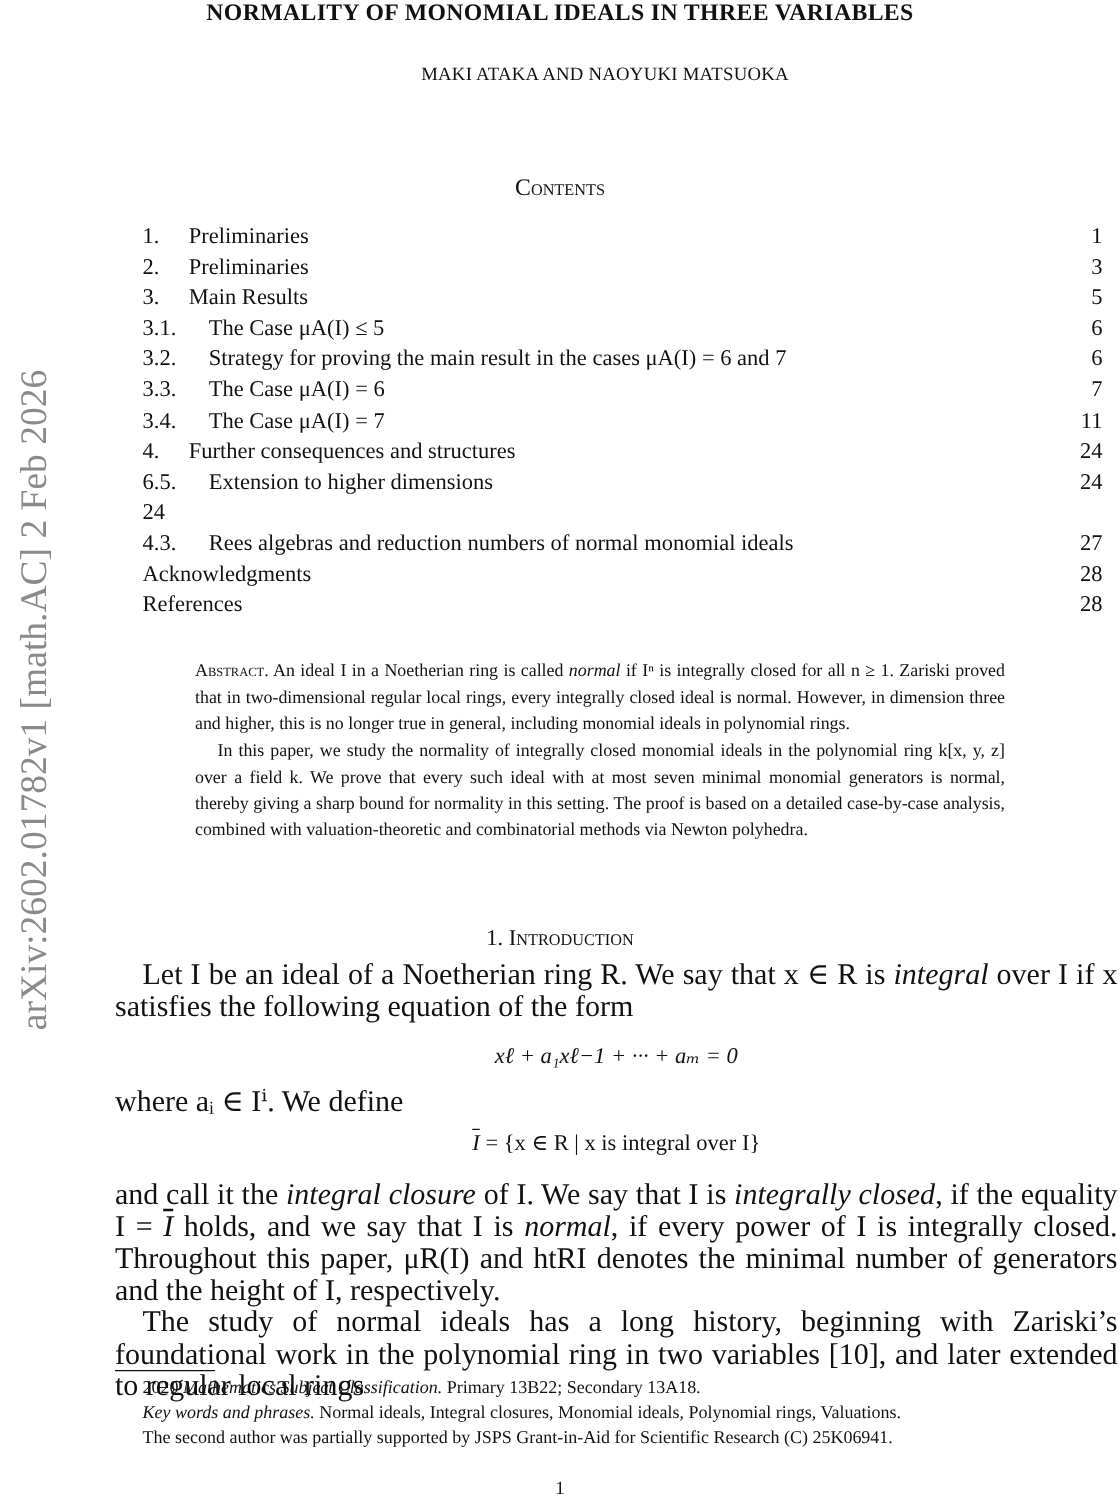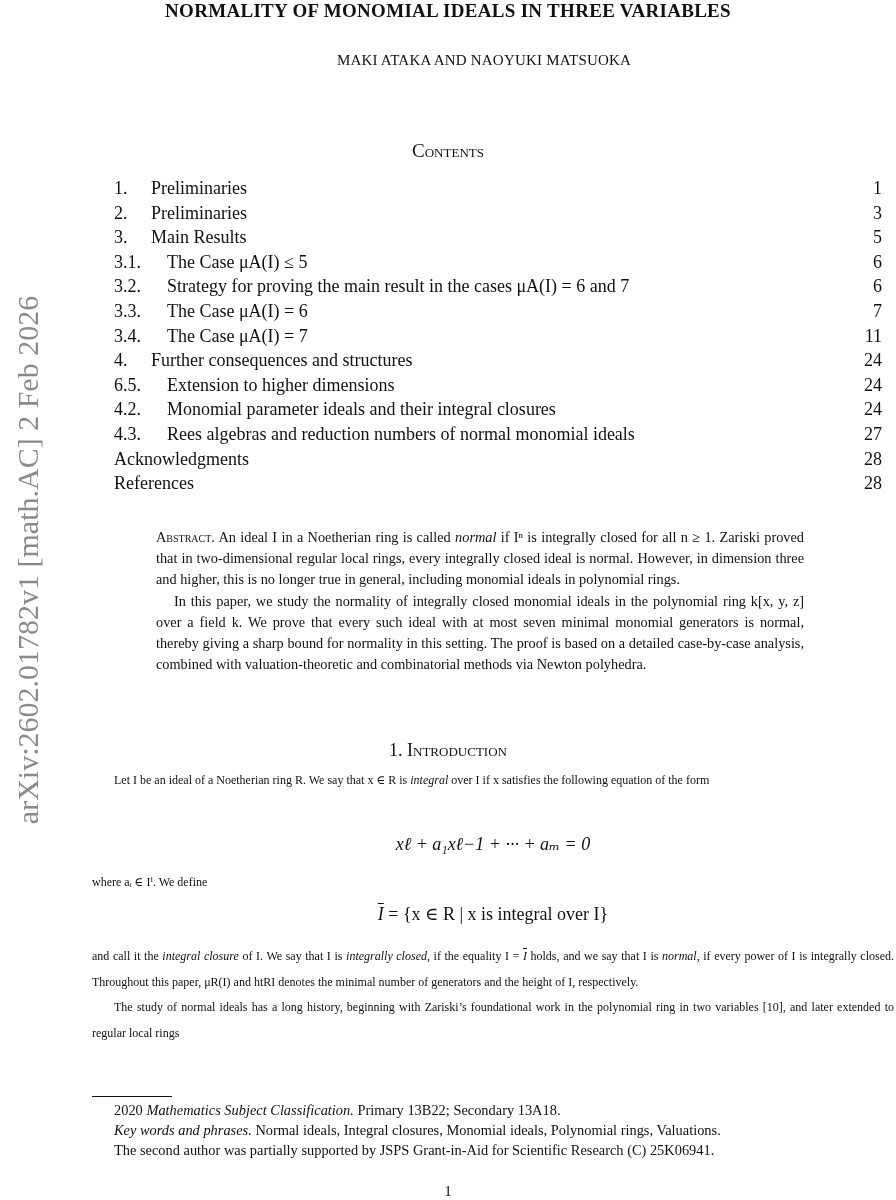--- a/index.html
+++ b/index.html
@@ -15,21 +15,21 @@
   .toc { left:114px; top:176px; width:768px; }
   .toc-row { display:flex; justify-content:space-between; height:24.6px; font-size:18px; line-height:24px; }
   .toc-row .n { display:inline-block; }
   .toc-row .n.lvl1 { width:37px; }
   .toc-row .n.lvl2 { width:53px; }
   .abstract { left:156px; top:527px; width:648px; font-size:14.3px; line-height:21.2px; text-align:justify; }
   .abstract p { margin:0; }
   .abstract p + p { text-indent:18px; }
   .sc { font-variant:small-caps; }
   .sec-h { left:0; width:896px; top:740px; text-align:center; font-size:18px; }
-  .body { left:92px; width:802px; font-size:12px; line-height:25.5px; text-align:justify; }
+  .body { left:92px; width:802px; font-size:24px; line-height:25.5px; text-align:justify; }
   .body p { margin:0; }
   .indent { text-indent:22px; }
   .eq { text-align:center; font-size:18px; }
   .ovl { text-decoration:overline; }
   .fn-rule { left:92px; top:1096px; width:80px; height:1px; background:#111; }
   .footnotes { left:92px; top:1100px; width:802px; font-size:14.4px; line-height:20px; text-align:justify; }
   .footnotes p { margin:0; text-indent:22px; }
   .pagenum { left:0; width:896px; top:1183px; text-align:center; font-size:15px; }
   i { font-style:italic; }
 </style>
@@ -76,21 +76,20 @@
     </div>
     <div class="toc-row">
       <span><span class="n lvl1">4.</span><span>Further consequences and structures</span></span>
       <span>24</span>
     </div>
     <div class="toc-row">
       <span><span class="n lvl2">6.5.</span><span>Extension to higher dimensions</span></span>
       <span>24</span>
     </div>
     <div class="toc-row">
-      <span><span class="n lvl2">4.2.</span><span>Monomial parameter ideals and their integral closures</span></span>
       <span>24</span>
     </div>
     <div class="toc-row">
       <span><span class="n lvl2">4.3.</span><span>Rees algebras and reduction numbers of normal monomial ideals</span></span>
       <span>27</span>
     </div>
     <div class="toc-row">
       <span><span>Acknowledgments</span></span>
       <span>28</span>
     </div>

